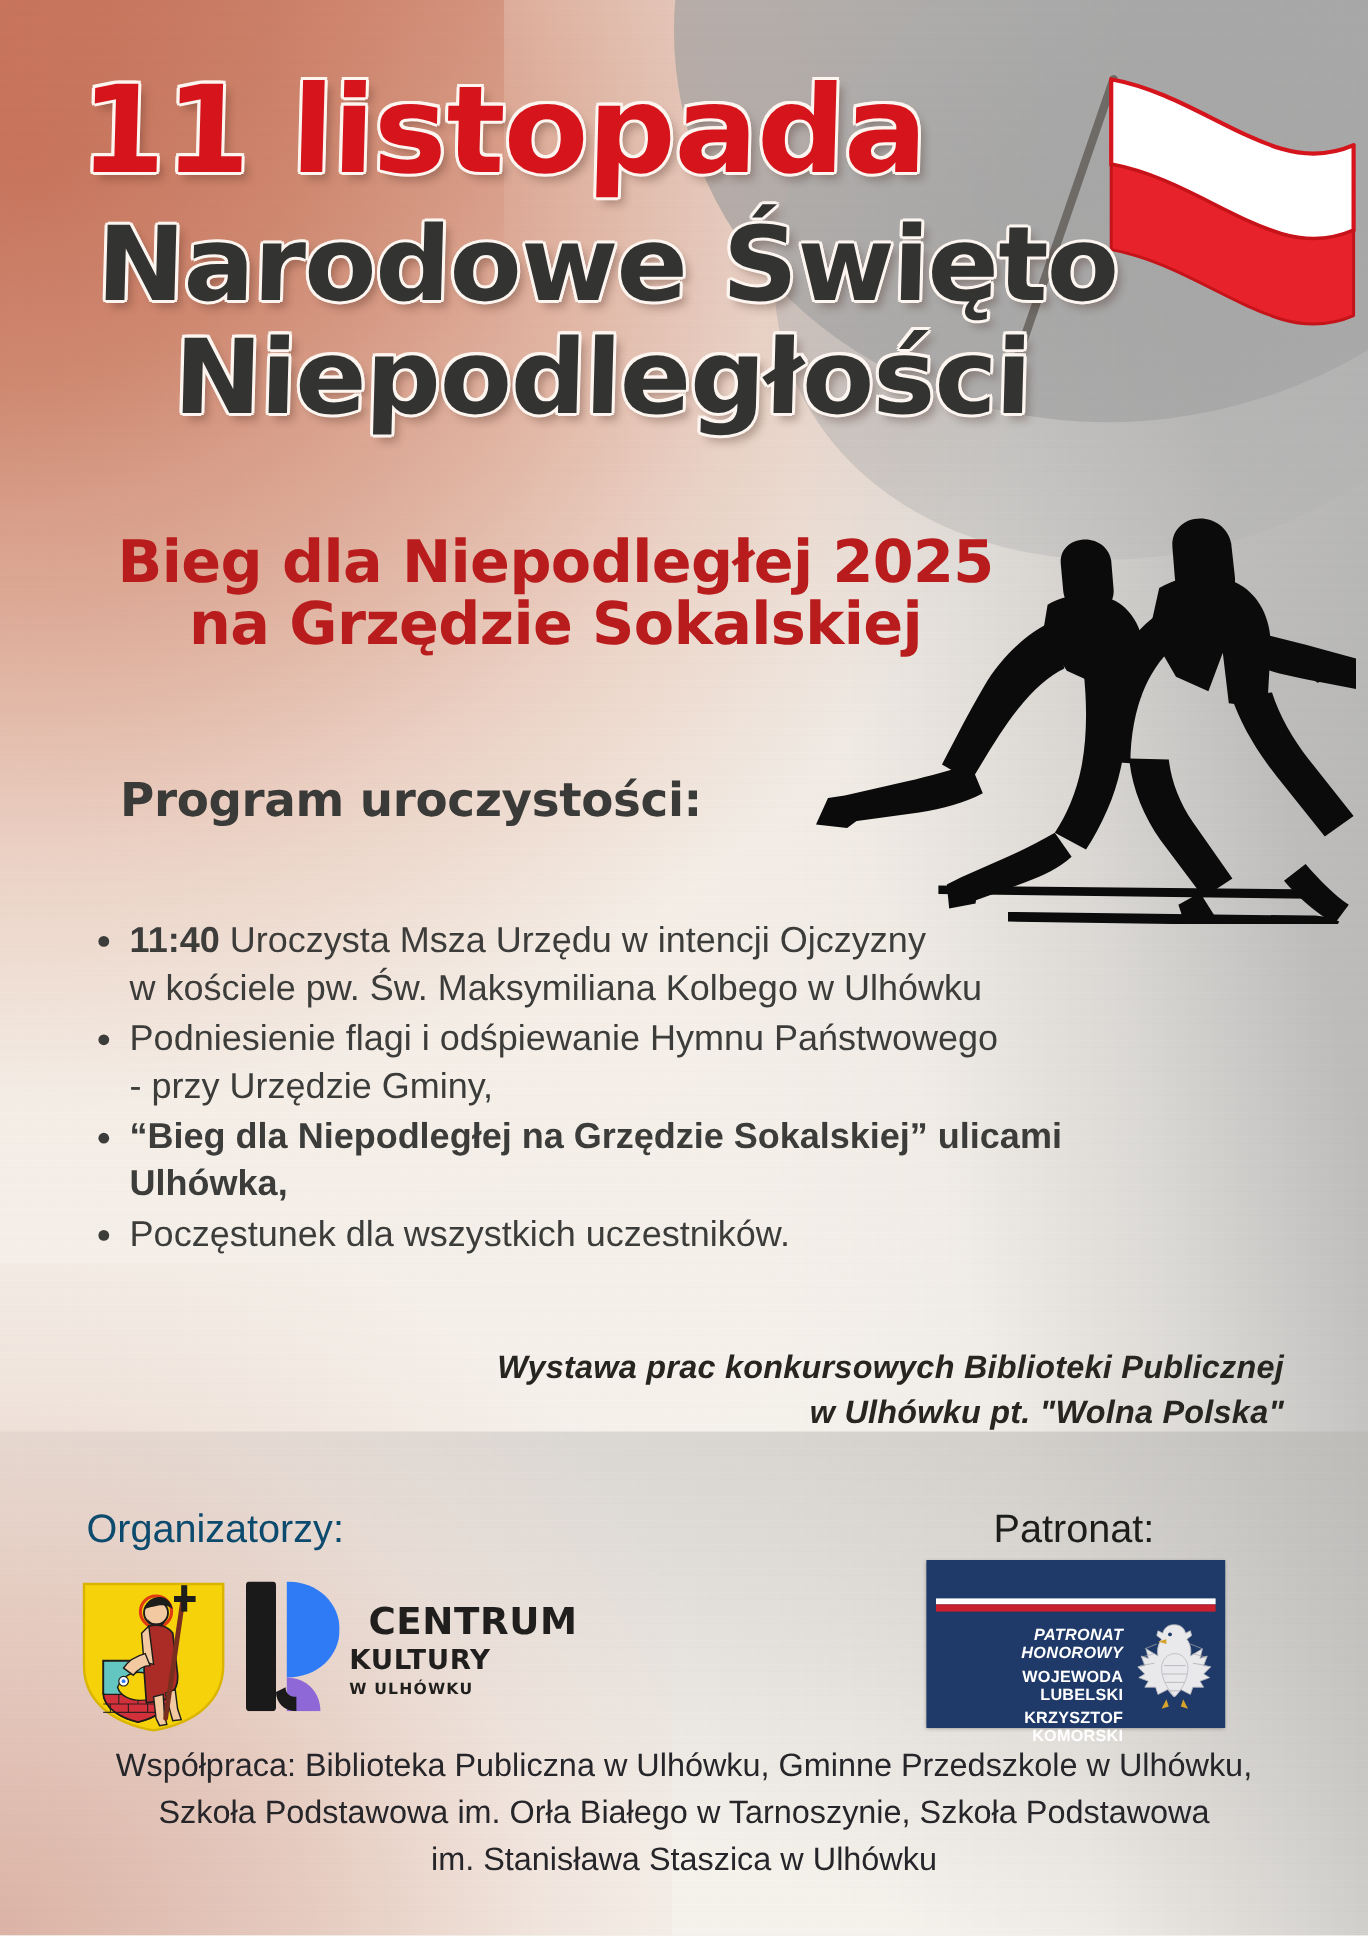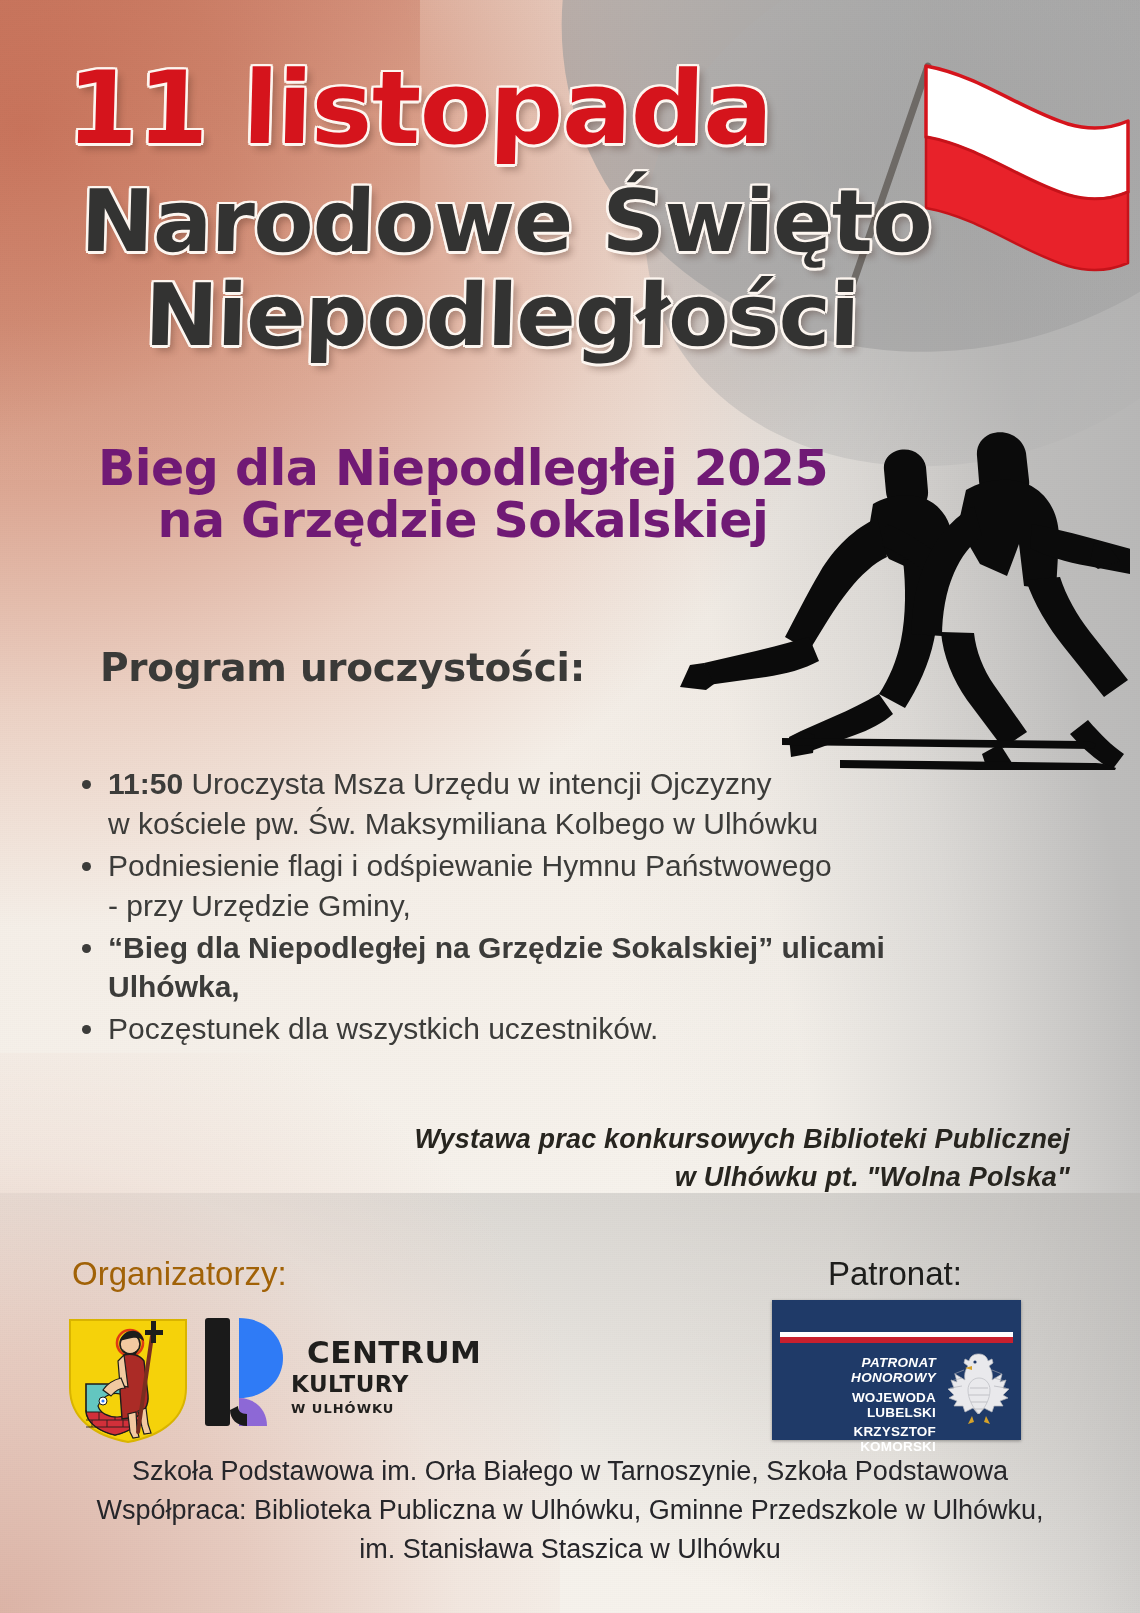--- a/index.html
+++ b/index.html
@@ -119,21 +119,21 @@
   
   .flag{position:absolute;left:840px;top:18px;width:300px;height:290px;}
 
   
   .subtitle{
     position:absolute;left:28px;top:443px;width:870px;
     font-family:"DejaVu Sans", sans-serif;
     font-weight:bold;
     font-size:49px;
     line-height:1.06;
-    color:#701a75;
+    color:#b91c1c;
     text-align:center;
     letter-spacing:-0.5px;
   }
   .subtitle .l2{display:block;}
 
   
   .runners{position:absolute;left:660px;top:420px;width:470px;height:350px;}
 
   
   .prog-head{
@@ -177,21 +177,21 @@
     font-size:27px;
     line-height:1.42;
     color:#27251f;
     letter-spacing:0.2px;
   }
   .exhibit span{display:block;}
 
   
   .org-label{
     position:absolute;left:72px;top:1255px;
-    font-size:33px;color:#a16207;
+    font-size:33px;color:#0c4a6e;
   }
   .pat-label{
     position:absolute;left:828px;top:1255px;
     font-size:33px;color:#1d1d1b;
   }
 
   
   .coa{position:absolute;left:66px;top:1316px;width:124px;height:128px;}
   .ck-logo{position:absolute;left:205px;top:1318px;width:200px;height:122px;}
   .ck-mark{position:absolute;left:0;top:0;width:78px;height:108px;}
@@ -293,21 +293,21 @@
 
       <path d="M122 318 l300 3 c6,0 10,1 14,3 l-2 5 -312,-4 z"></path>
       <path d="M180 340 l252 3 c10,0 18,2 24,5 l-2 4 -274,-4 z"></path>
     </g>
   </svg>
 
   <div class="prog-head">Program uroczystości:</div>
 
   <div class="prog-list">
     <div class="prog-item">
-      <b>11:50</b><span> Uroczysta Msza Urzędu w intencji Ojczyzny</span><br>
+      <b>11:40</b><span> Uroczysta Msza Urzędu w intencji Ojczyzny</span><br>
       <span>w kościele pw. Św. Maksymiliana Kolbego w Ulhówku</span>
     </div>
     <div class="prog-item">
       <span>Podniesienie flagi i  odśpiewanie Hymnu Państwowego</span><br>
       <span>-  przy Urzędzie Gminy,</span>
     </div>
     <div class="prog-item bold">
       <span>“Bieg dla Niepodległej na Grzędzie Sokalskiej” ulicami</span><br>
       <span>Ulhówka,</span>
     </div>
@@ -396,18 +396,18 @@
         <path d="M22 40 h18 M21 47 h20 M23 54 h16 M26 61 h10"></path>
         <path d="M44 22 l10 4 M46 30 l11 3 M46 38 l12 2 M16 22 l-10 4 M14 30 l-11 3 M14 38 l-12 2"></path>
       </g>
       <circle cx="27" cy="14" r="1.6" fill="#1f3a68"></circle>
       <path d="M24 18 l-7 2 7 2 z" fill="#d7a32a"></path>
       <path d="M24 68 l-4 8 6 -2 z M38 68 l4 8 -6 -2 z" fill="#d7a32a"></path>
     </svg>
   </div>
 
   <div class="footer">
+    <span>Współpraca: Biblioteka Publiczna w Ulhówku, Gminne Przedszkole w Ulhówku,</span>
     <span>Szkoła Podstawowa im. Orła Białego w Tarnoszynie,  Szkoła Podstawowa</span>
-    <span>Współpraca: Biblioteka Publiczna w Ulhówku, Gminne Przedszkole w Ulhówku,</span>
     <span>im. Stanisława Staszica w Ulhówku</span>
   </div>
 
 </div>
 
 </body></html>

